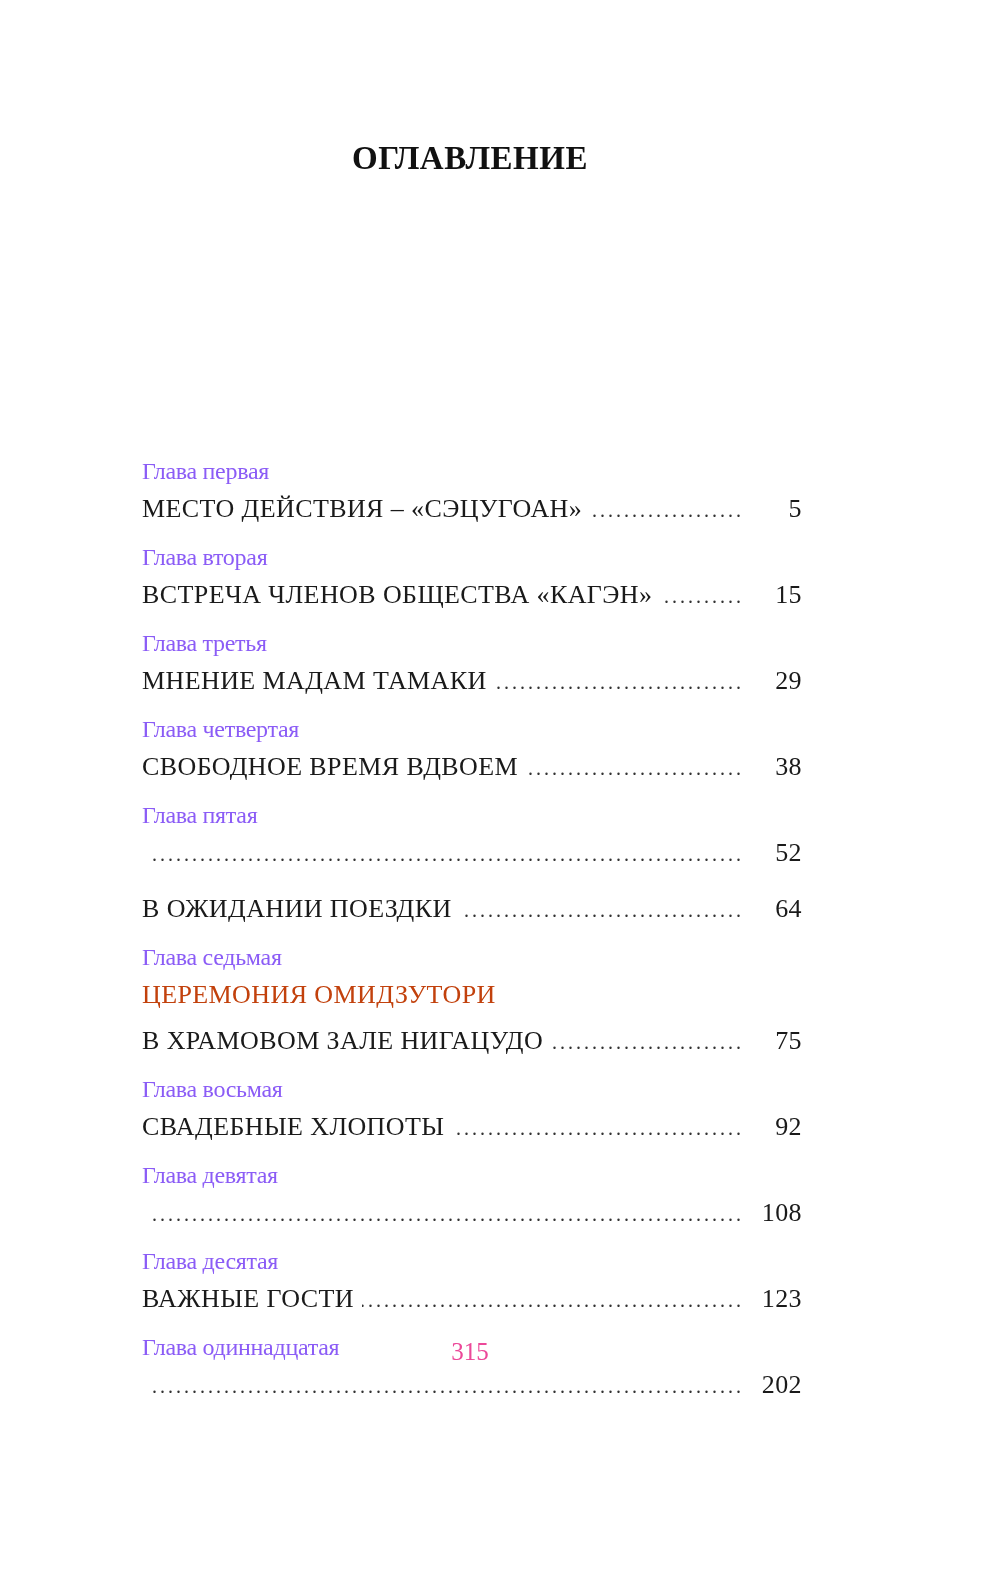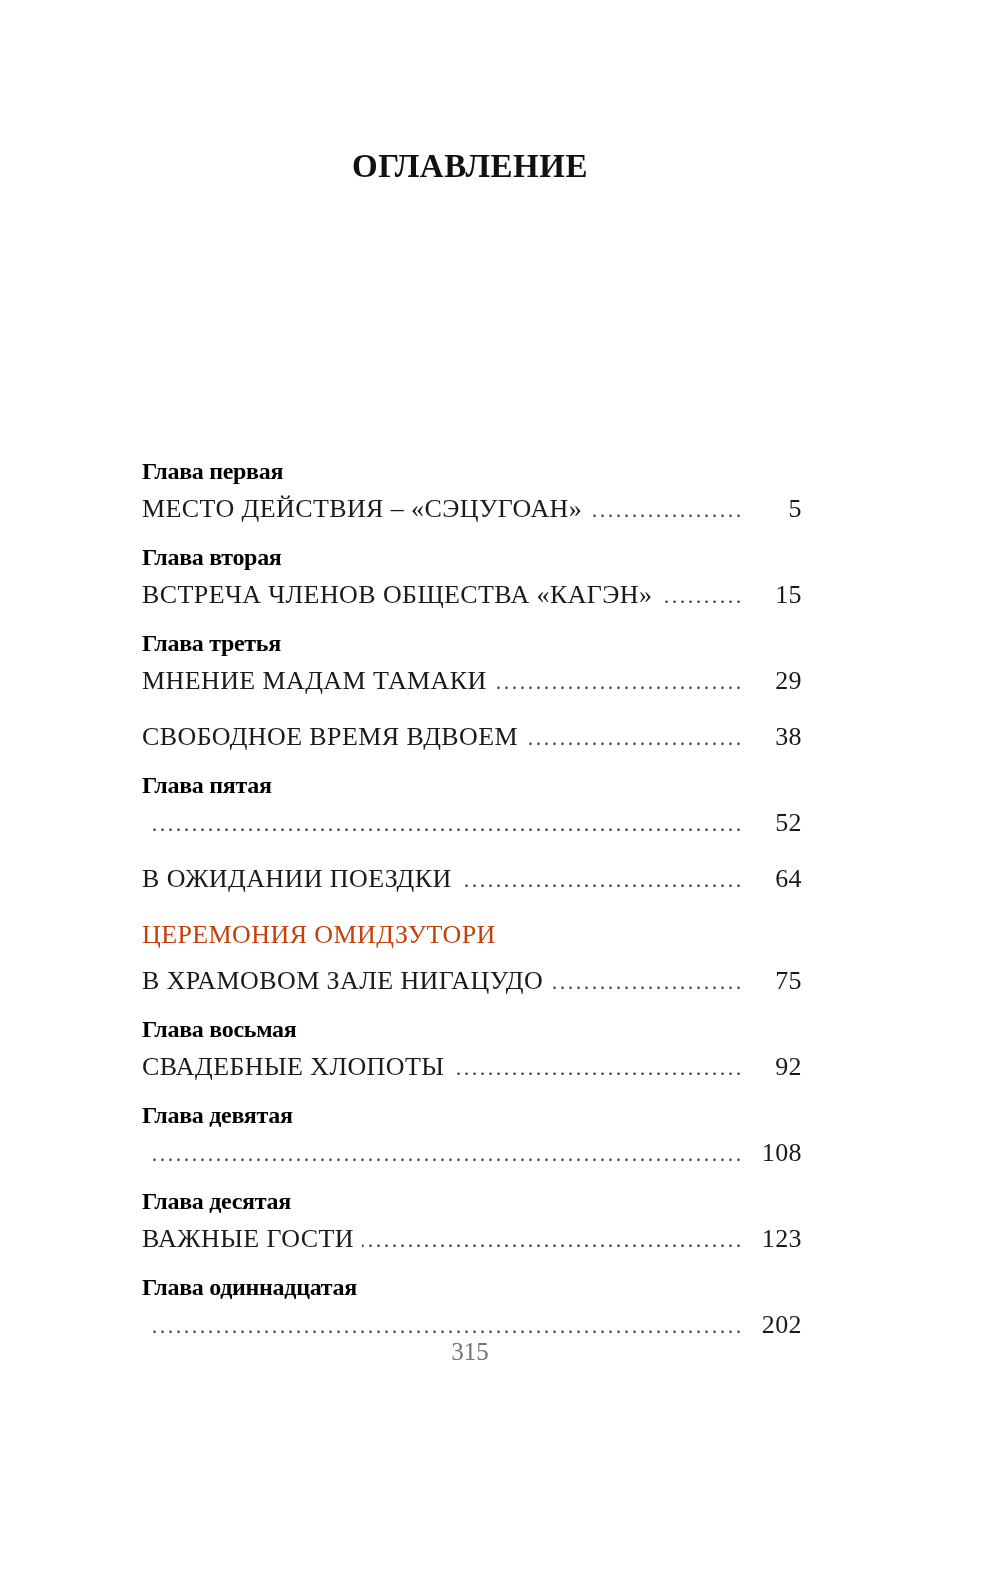--- a/index.html
+++ b/index.html
@@ -10,21 +10,21 @@
     body {
       width: 1000px;
       height: 1583px;
       position: relative;
       overflow: hidden;
       font-family: "Liberation Serif", "DejaVu Serif", serif;
       color: #1a1a1a;
     }
     .title {
       position: absolute;
-      top: 148px;
+      top: 140px;
       left: 0;
       width: 940px;
       text-align: center;
       font-size: 33px;
       font-weight: bold;
       letter-spacing: 0.5px;
       margin: 0;
       color: #111;
     }
     .toc {
@@ -33,23 +33,22 @@
       left: 142px;
       width: 660px;
     }
     .entry {
       margin-bottom: 10px;
     }
     .chapter-label {
       font-size: 24px;
       line-height: 30px;
       height: 30px;
-      color: #000000;
+      color: #8b5cf6;
       letter-spacing: -0.3px;
-      font-weight: bold;
     }
     .title-line {
       font-size: 26px;
       line-height: 46px;
       height: 46px;
       letter-spacing: 0.4px;
       color: #c2410c;
       white-space: nowrap;
     }
     .title-row {
@@ -79,21 +78,21 @@
       flex: 0 0 52px;
       text-align: right;
     }
     .folio {
       position: absolute;
       top: 1338px;
       left: 0;
       width: 940px;
       text-align: center;
       font-size: 25px;
-      color: #737373;
+      color: #ec4899;
     }
   </style>
 </head>
 <body>
 
 <h1 class="title">ОГЛАВЛЕНИЕ</h1>
 
 <div class="toc">
   <div class="entry">
     <div class="chapter-label">Глава первая</div>
@@ -116,20 +115,21 @@
   <div class="entry">
     <div class="chapter-label">Глава третья</div>
     <div class="title-row">
       <span class="name">МНЕНИЕ МАДАМ ТАМАКИ</span>
       <span class="leader">...................................................................................................</span>
       <span class="page">29</span>
     </div>
   </div>
 
   <div class="entry">
+    <div class="chapter-label">Глава четвертая</div>
     <div class="title-row">
       <span class="name">СВОБОДНОЕ ВРЕМЯ ВДВОЕМ</span>
       <span class="leader">...................................................................................................</span>
       <span class="page">38</span>
     </div>
   </div>
 
   <div class="entry">
     <div class="chapter-label">Глава пятая</div>
     <div class="title-row">
@@ -140,20 +140,21 @@
 
   <div class="entry">
     <div class="title-row">
       <span class="name">В ОЖИДАНИИ ПОЕЗДКИ</span>
       <span class="leader">...................................................................................................</span>
       <span class="page">64</span>
     </div>
   </div>
 
   <div class="entry">
+    <div class="chapter-label">Глава седьмая</div>
     <div class="title-line">ЦЕРЕМОНИЯ ОМИДЗУТОРИ</div>
     <div class="title-row">
       <span class="name">В ХРАМОВОМ ЗАЛЕ НИГАЦУДО</span>
       <span class="leader">...................................................................................................</span>
       <span class="page">75</span>
     </div>
   </div>
 
   <div class="entry">
     <div class="chapter-label">Глава восьмая</div>

